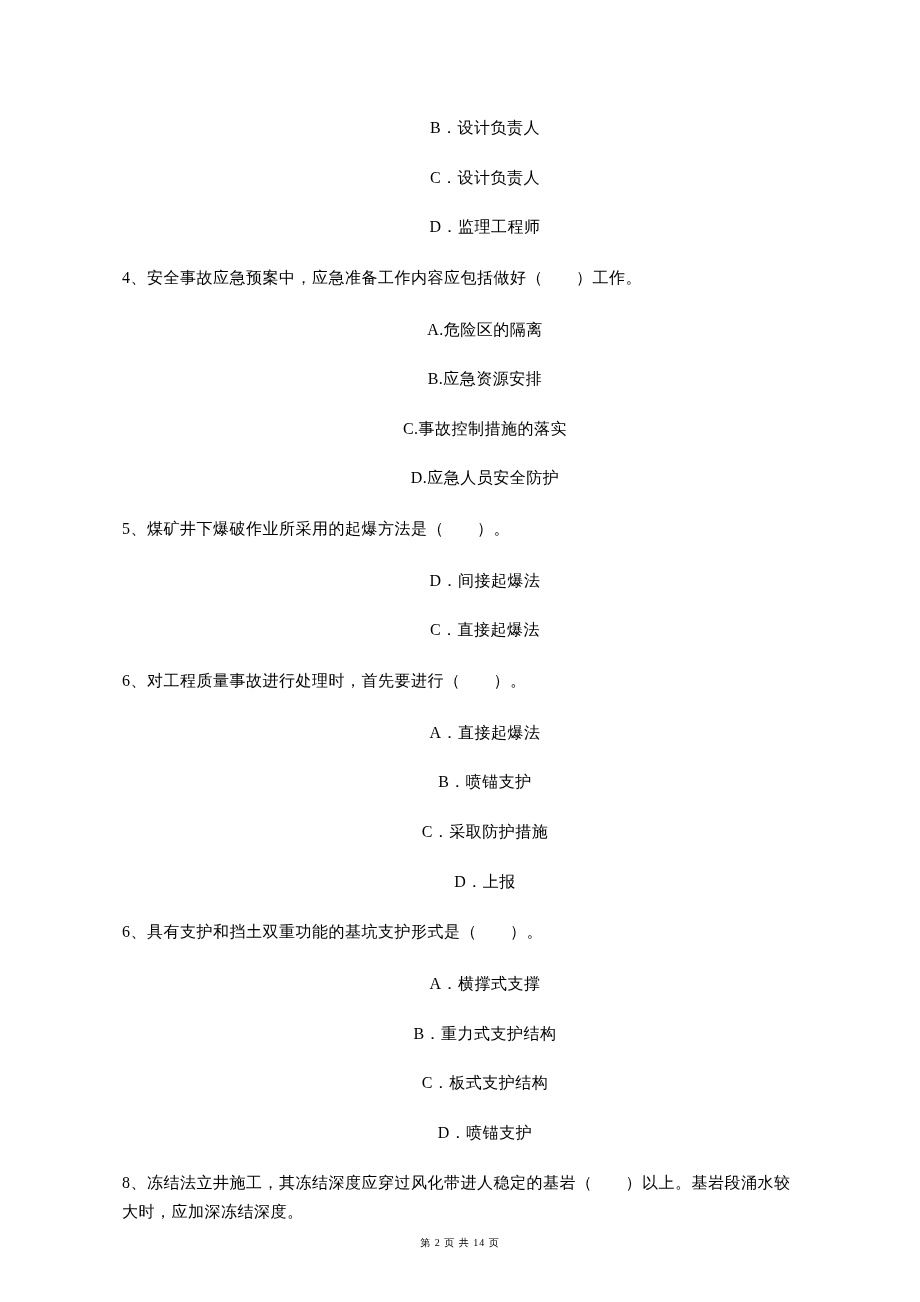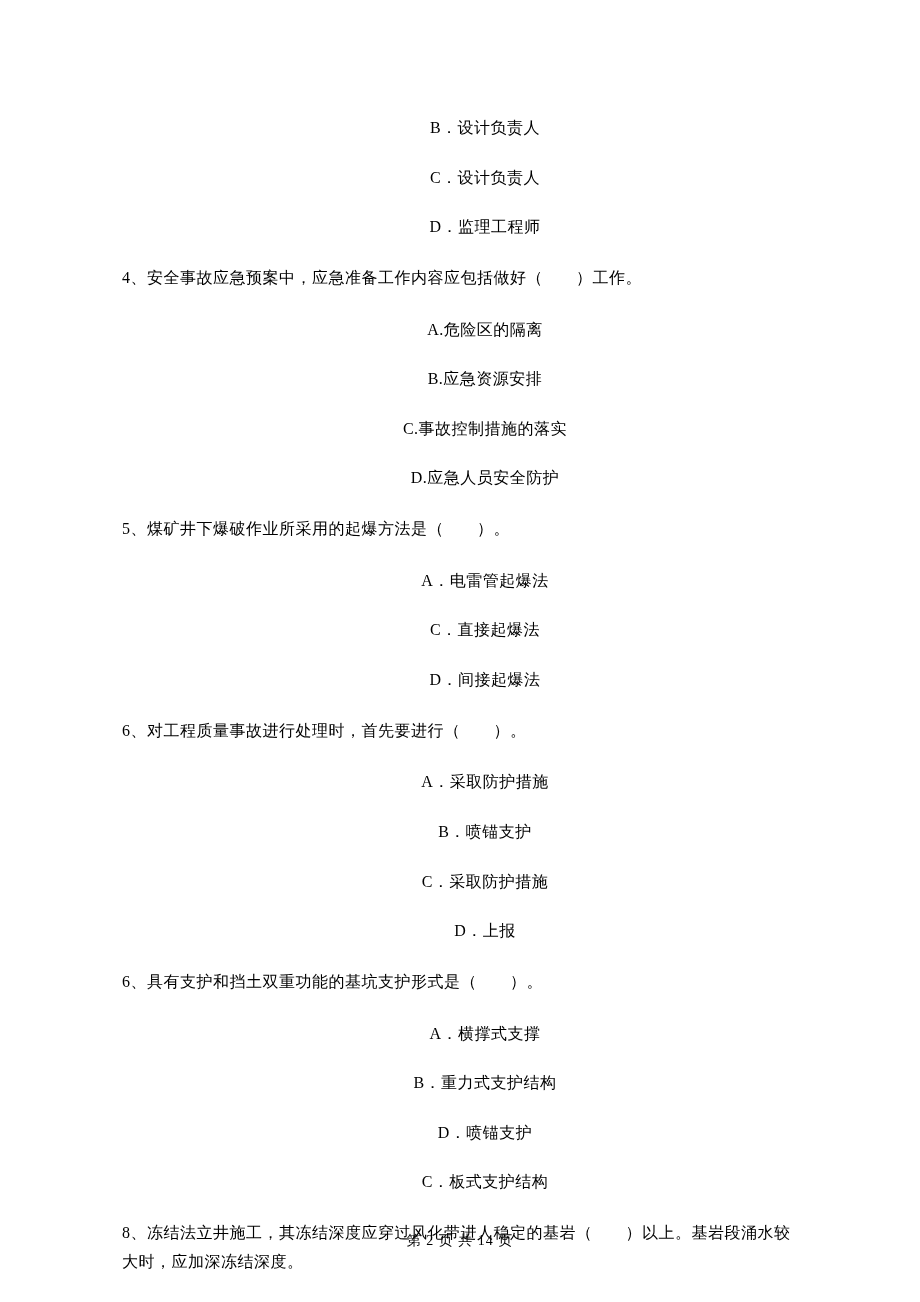--- a/index.html
+++ b/index.html
@@ -25,53 +25,52 @@
   .question {
     margin-bottom: 24px;
     line-height: 1.8;
     letter-spacing: 0.5px;
   }
   .footer {
     position: absolute;
     bottom: 52px;
     width: 100%;
     text-align: center;
-    font-size: 14px;
+    font-size: 10px;
     letter-spacing: 1px;
   }
 </style>
 </head>
 <body>
 
 <div class="page">
 
   <div class="option">B．设计负责人</div>
   <div class="option">C．设计负责人</div>
   <div class="option">D．监理工程师</div>
 
   <div class="question">4、安全事故应急预案中，应急准备工作内容应包括做好（　　）工作。</div>
   <div class="option">A.危险区的隔离</div>
   <div class="option">B.应急资源安排</div>
   <div class="option">C.事故控制措施的落实</div>
   <div class="option">D.应急人员安全防护</div>
 
   <div class="question">5、煤矿井下爆破作业所采用的起爆方法是（　　）。</div>
-  <div class="option">A．电雷管起爆法</div>
+  <div class="option">D．间接起爆法</div>
   <div class="option">C．直接起爆法</div>
-  <div class="option">D．间接起爆法</div>
 
   <div class="question">6、对工程质量事故进行处理时，首先要进行（　　）。</div>
-  <div class="option">A．采取防护措施</div>
+  <div class="option">A．直接起爆法</div>
   <div class="option">B．喷锚支护</div>
   <div class="option">C．采取防护措施</div>
   <div class="option">D．上报</div>
 
   <div class="question">6、具有支护和挡土双重功能的基坑支护形式是（　　）。</div>
   <div class="option">A．横撑式支撑</div>
   <div class="option">B．重力式支护结构</div>
+  <div class="option">C．板式支护结构</div>
   <div class="option">D．喷锚支护</div>
-  <div class="option">C．板式支护结构</div>
 
   <div class="question">8、冻结法立井施工，其冻结深度应穿过风化带进人稳定的基岩（　　）以上。基岩段涌水较大时，应加深冻结深度。</div>
 
 </div>
 
 <div class="footer">第 2 页 共 14 页</div>
 
 </body></html>

